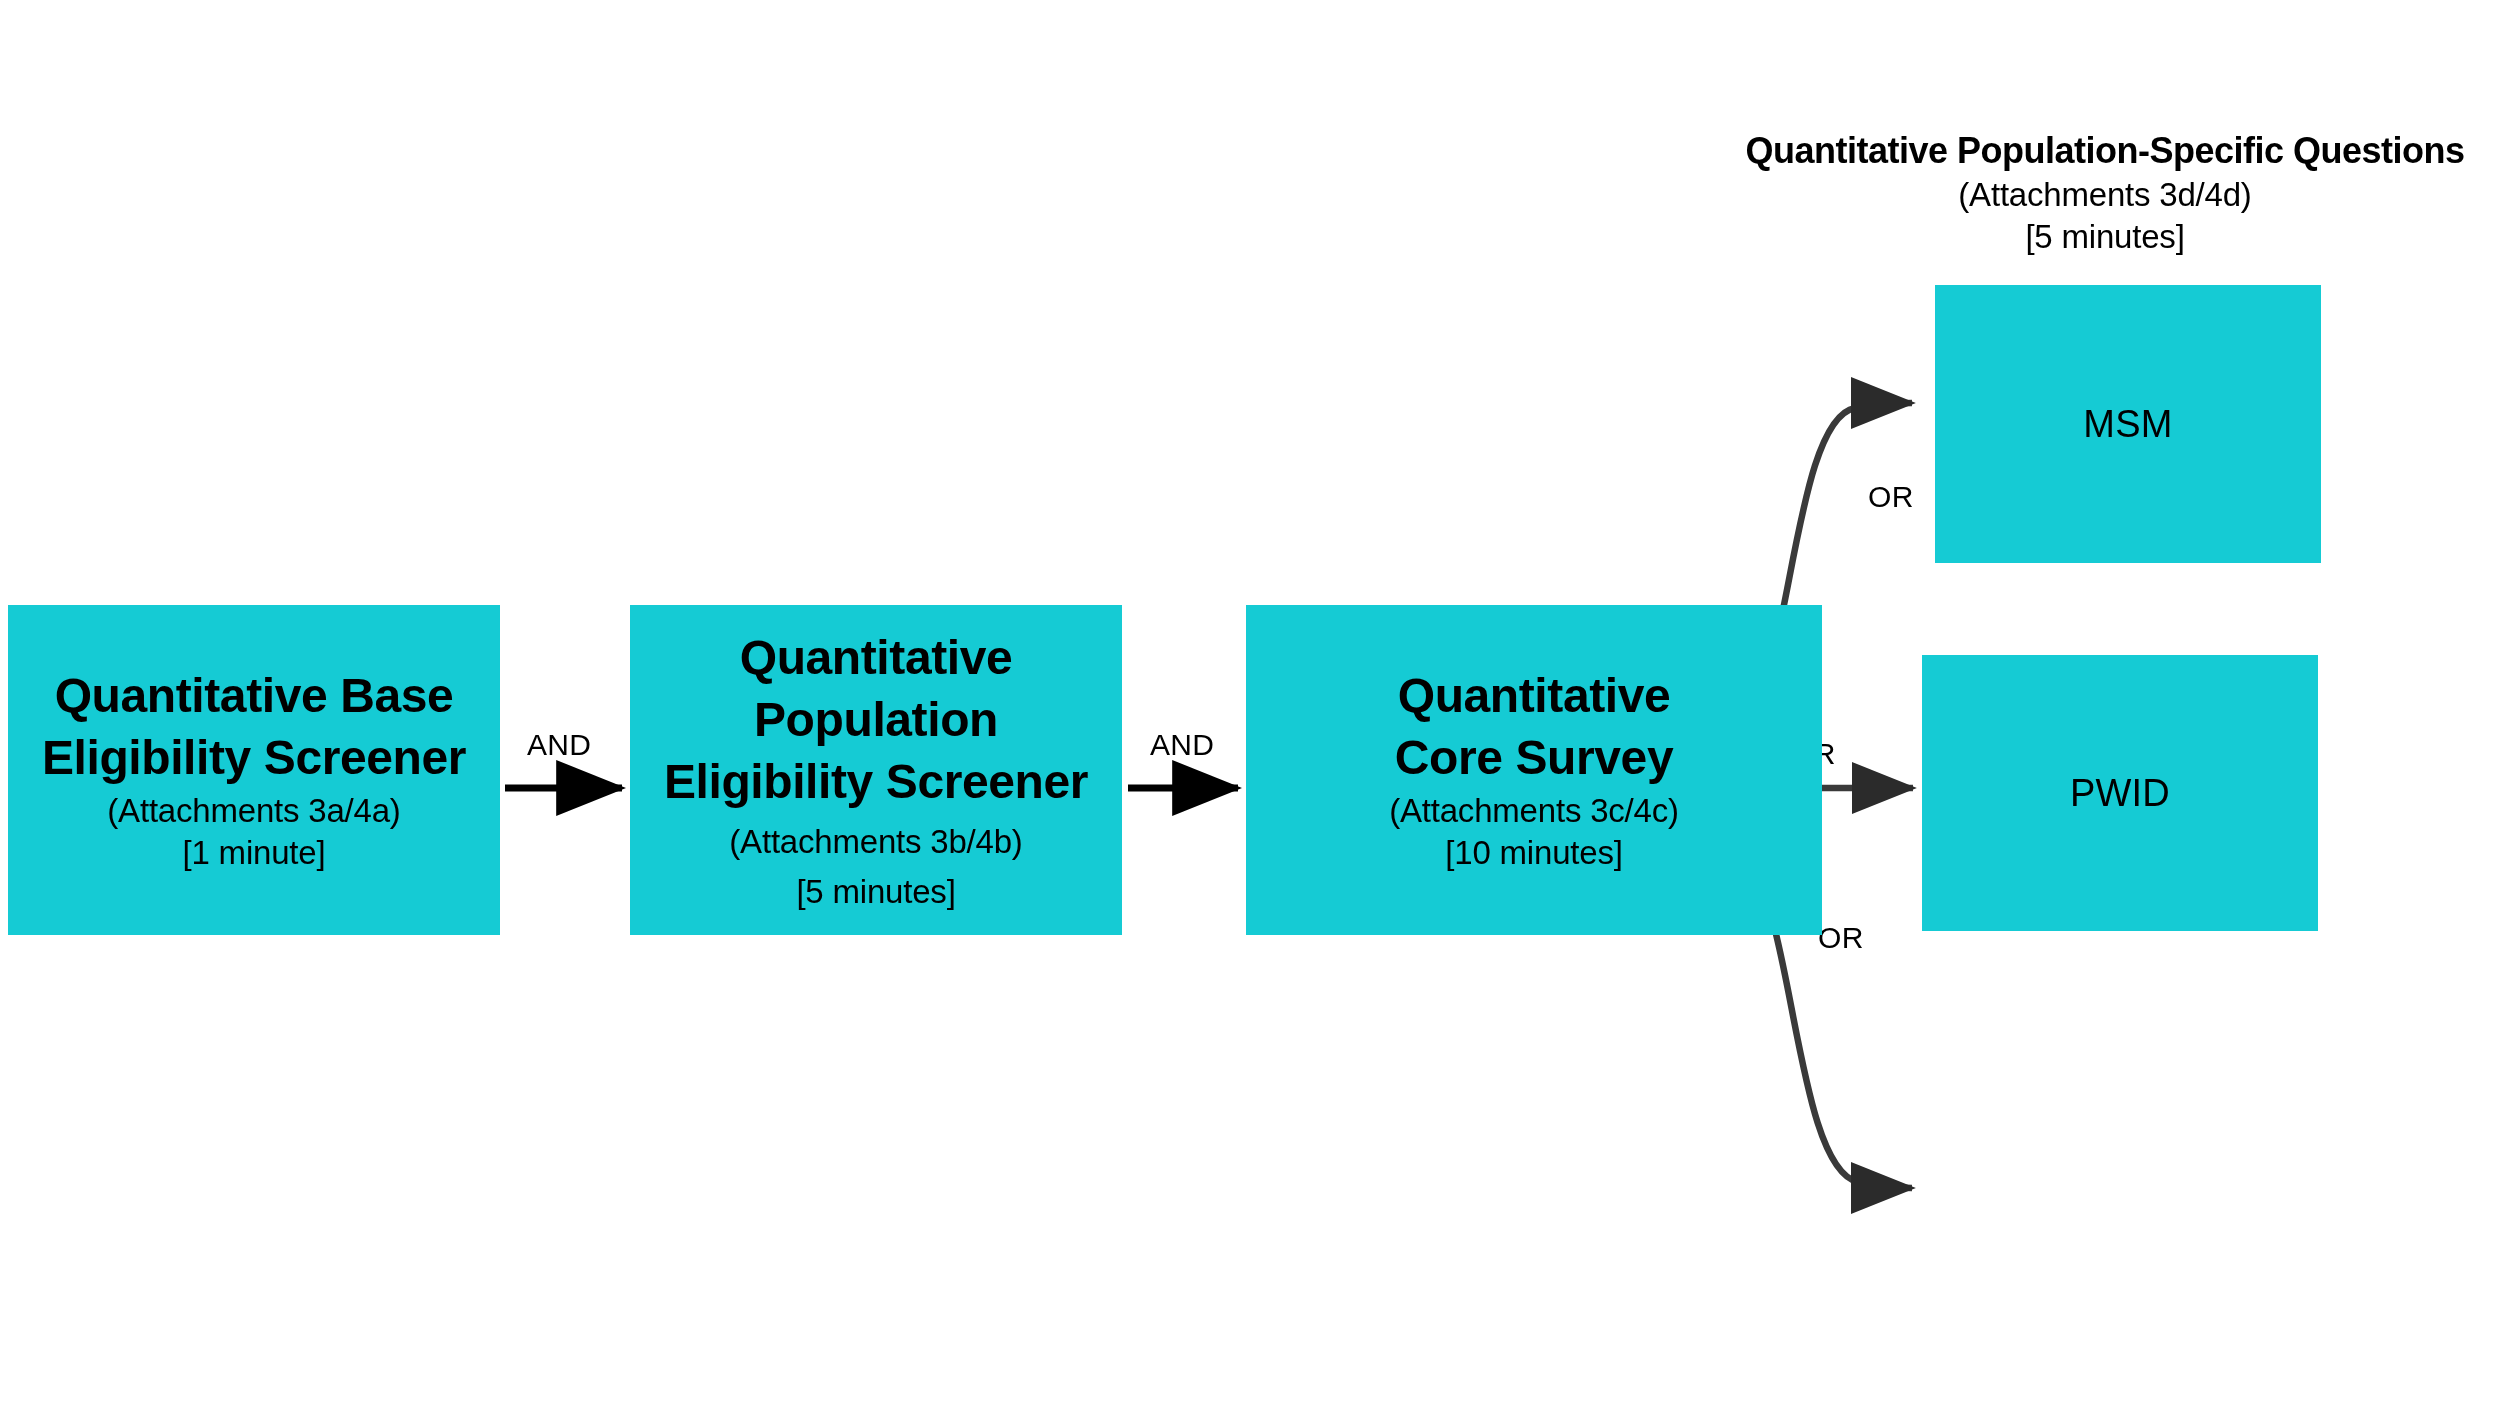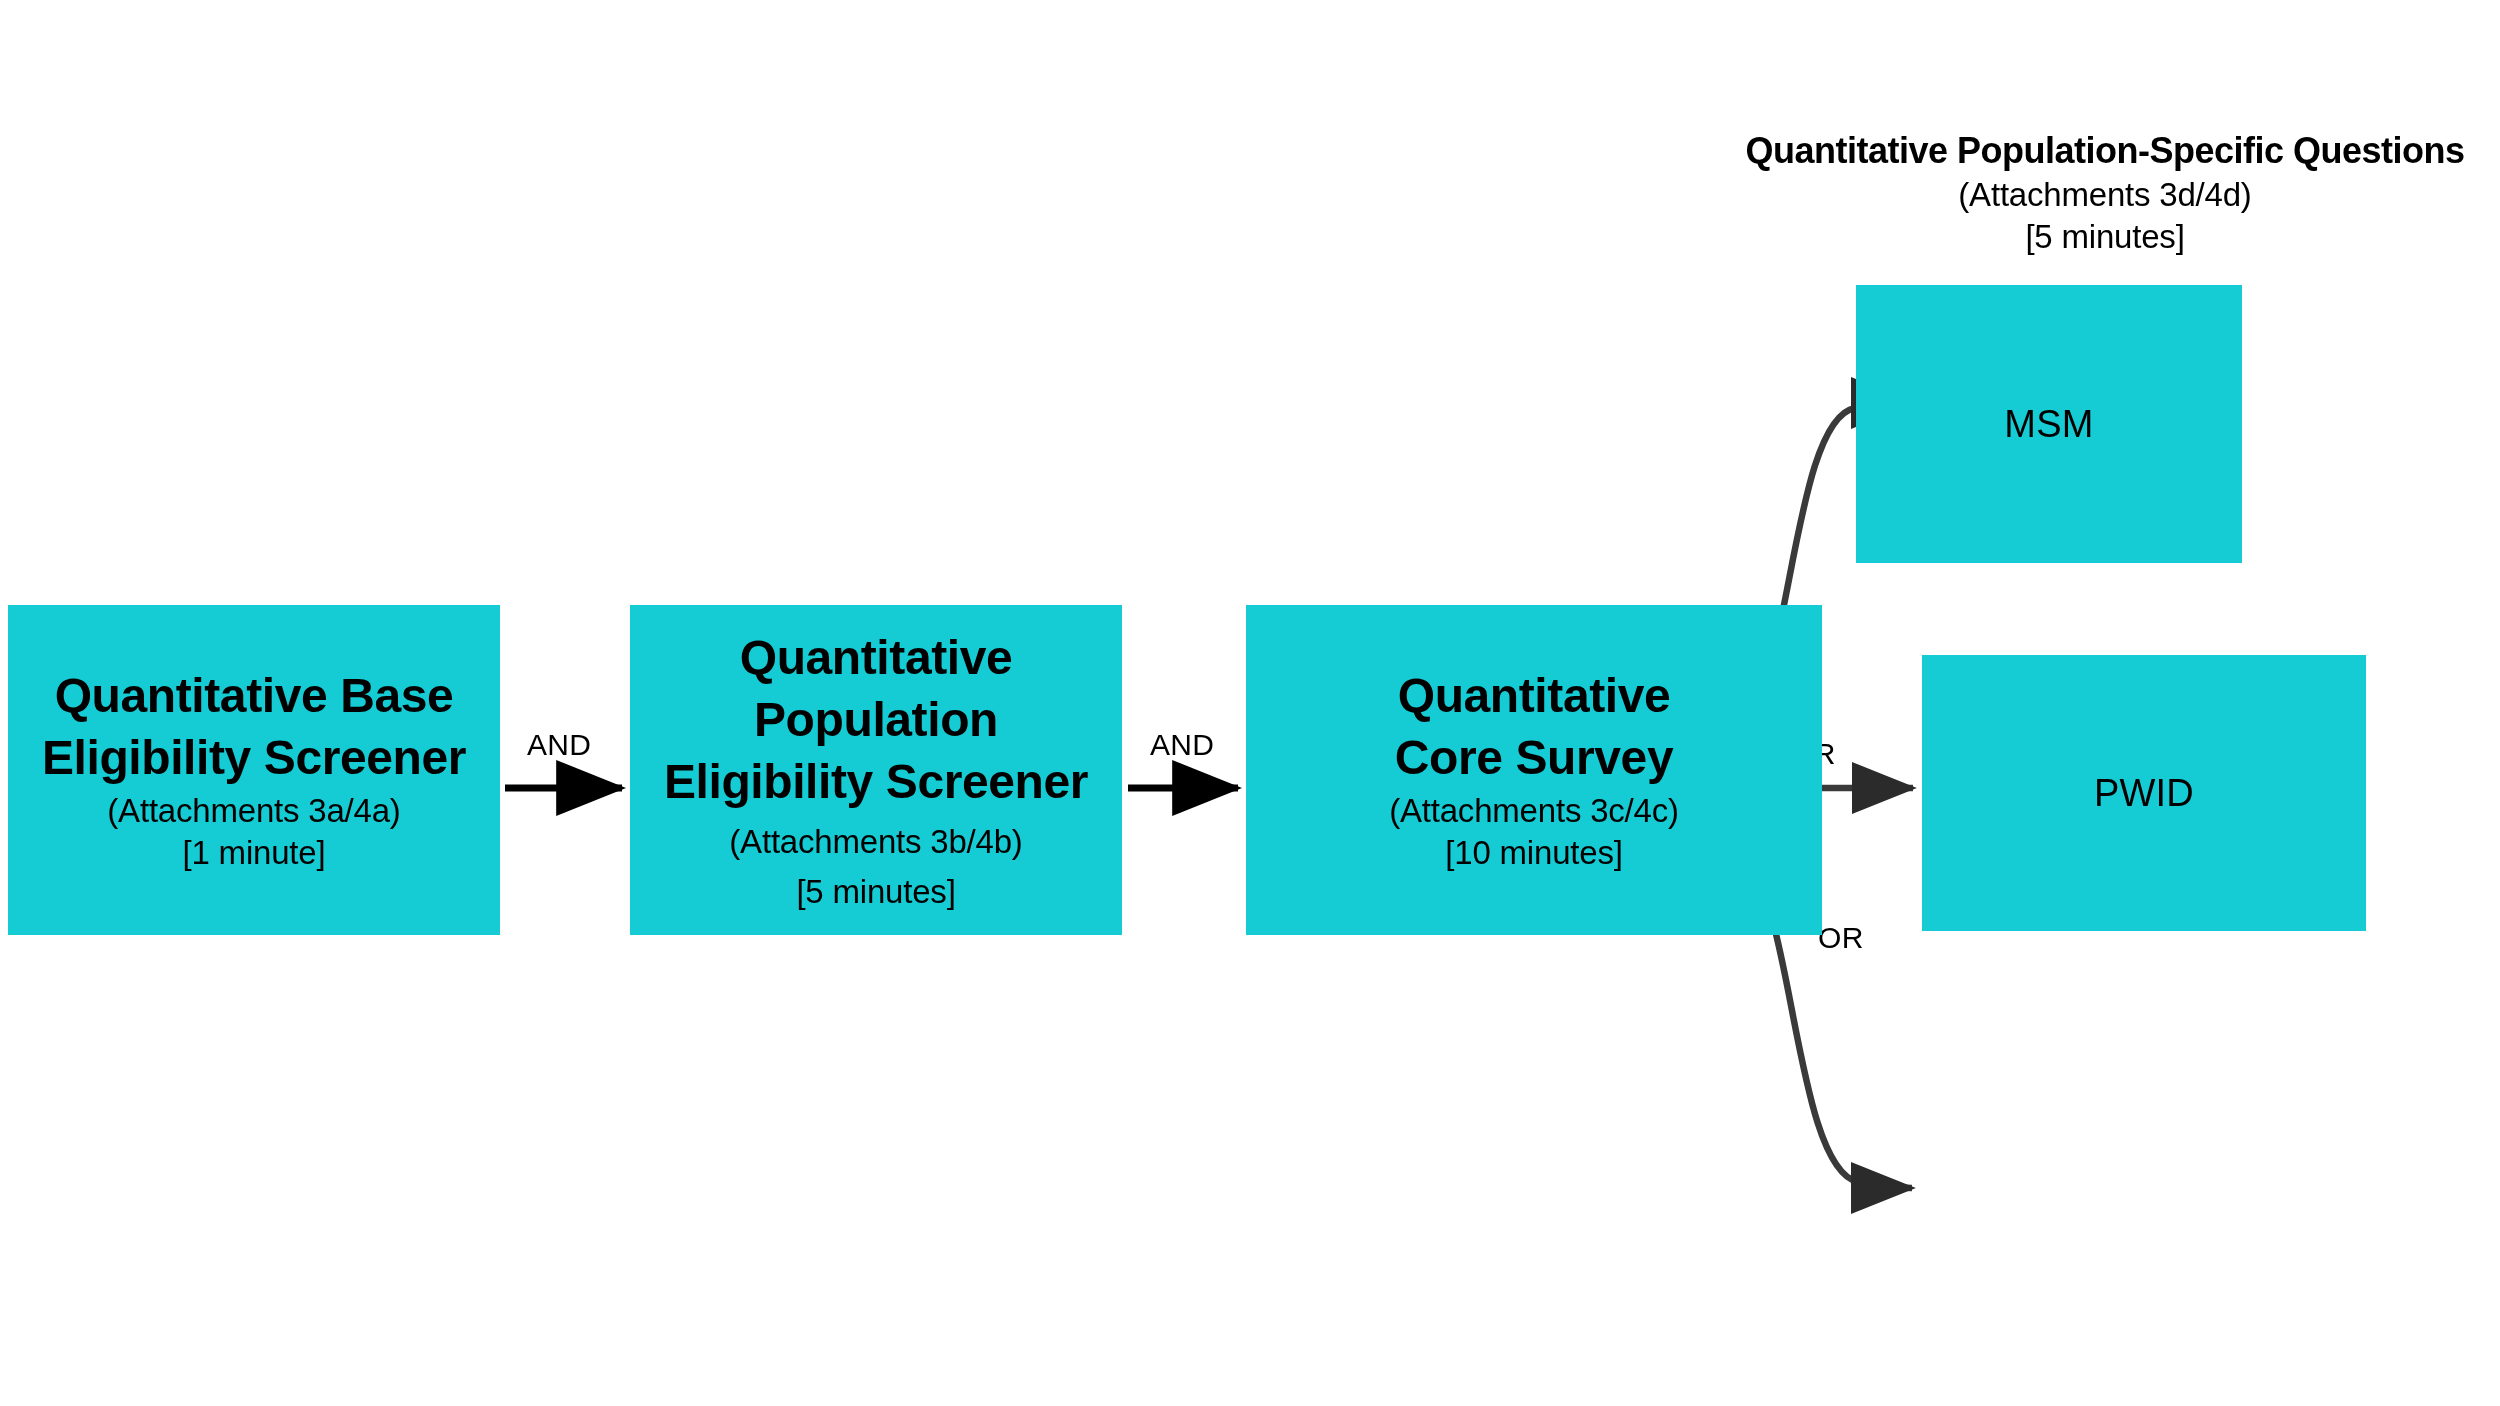--- a/index.html
+++ b/index.html
@@ -157,22 +157,22 @@
     <div class="sub">(Attachments 3c/4c)</div>
     <div class="dur">[10 minutes]</div>
   </div>
 
   <div id="group-header" style="left:1700px; top:128px; width:810px;">
     <div class="gh-title">Quantitative Population-Specific Questions</div>
     <div class="gh-sub">(Attachments 3d/4d)</div>
     <div class="gh-dur">[5 minutes]</div>
   </div>
 
-  <div class="pop" style="left:1856px; top:285px; width:386px; height:278px;">
+  <div class="pop" style="left:1935px; top:285px; width:386px; height:278px;">
     <div class="pop-label">MSM</div>
   </div>
 
-  <div class="pop" style="left:1922px; top:655px; width:444px; height:276px;">
+  <div class="pop" style="left:1922px; top:655px; width:396px; height:276px;">
     <div class="pop-label">PWID</div>
   </div>
 
 
 </div>
 
 </body></html>

